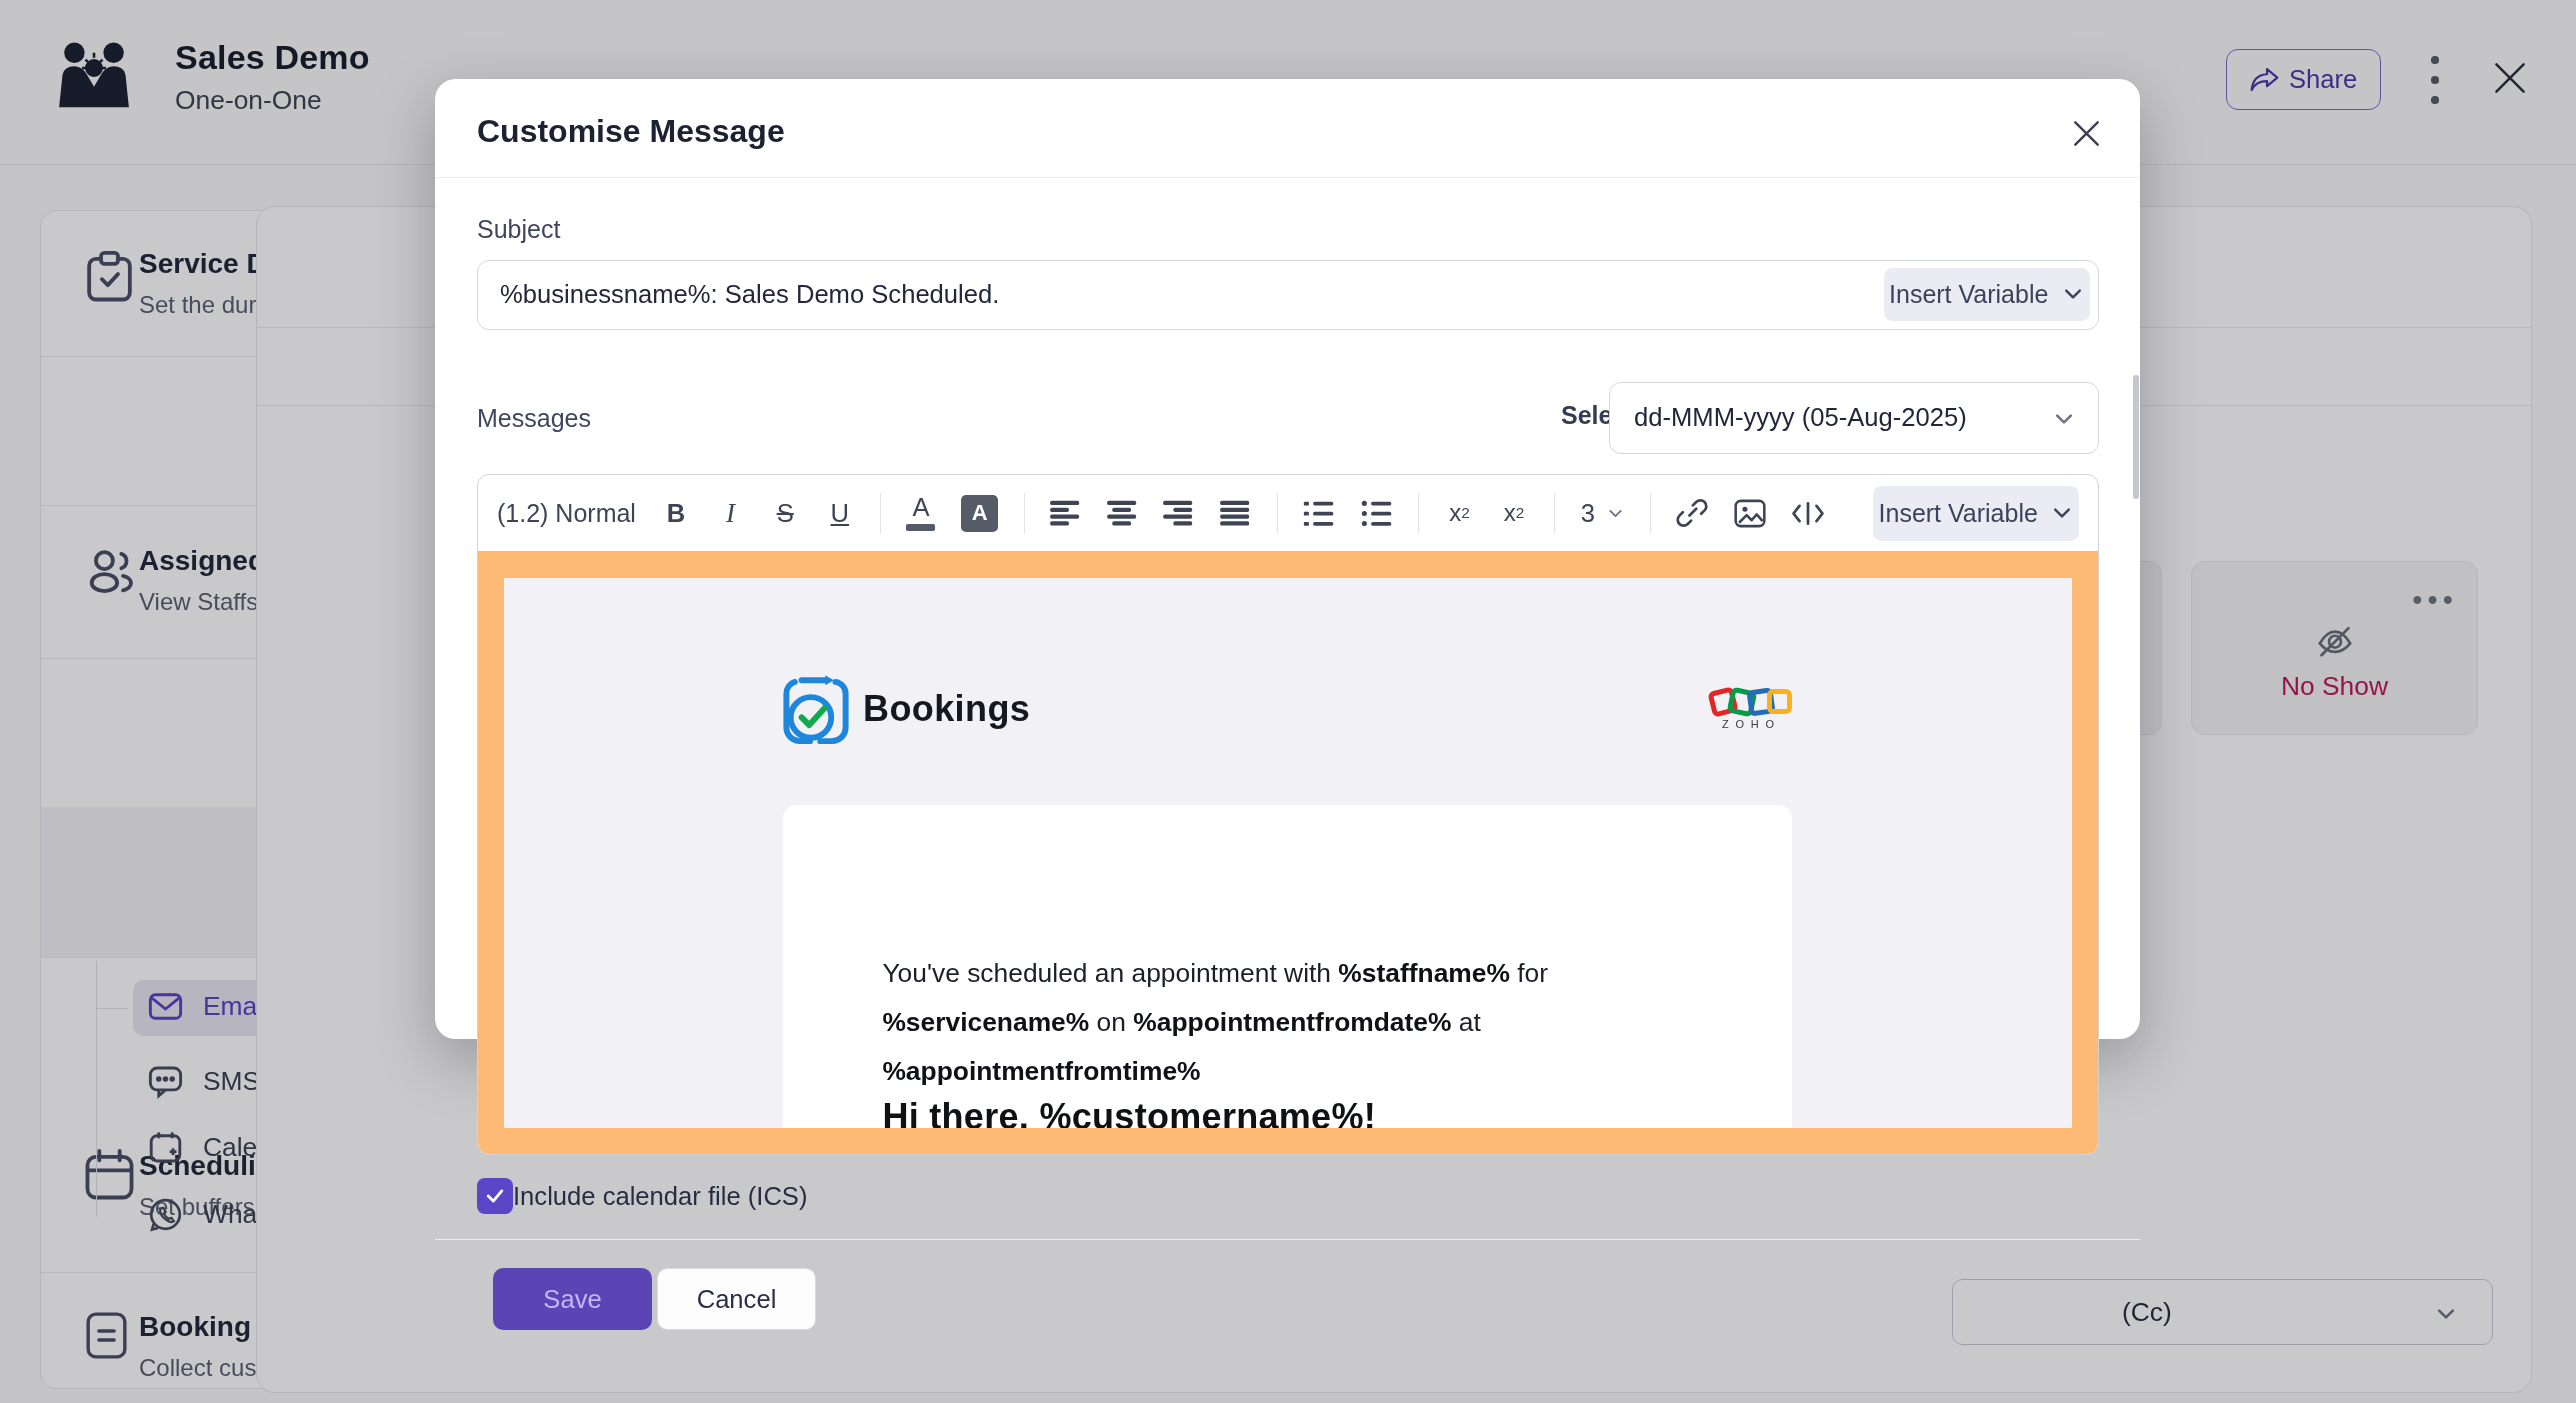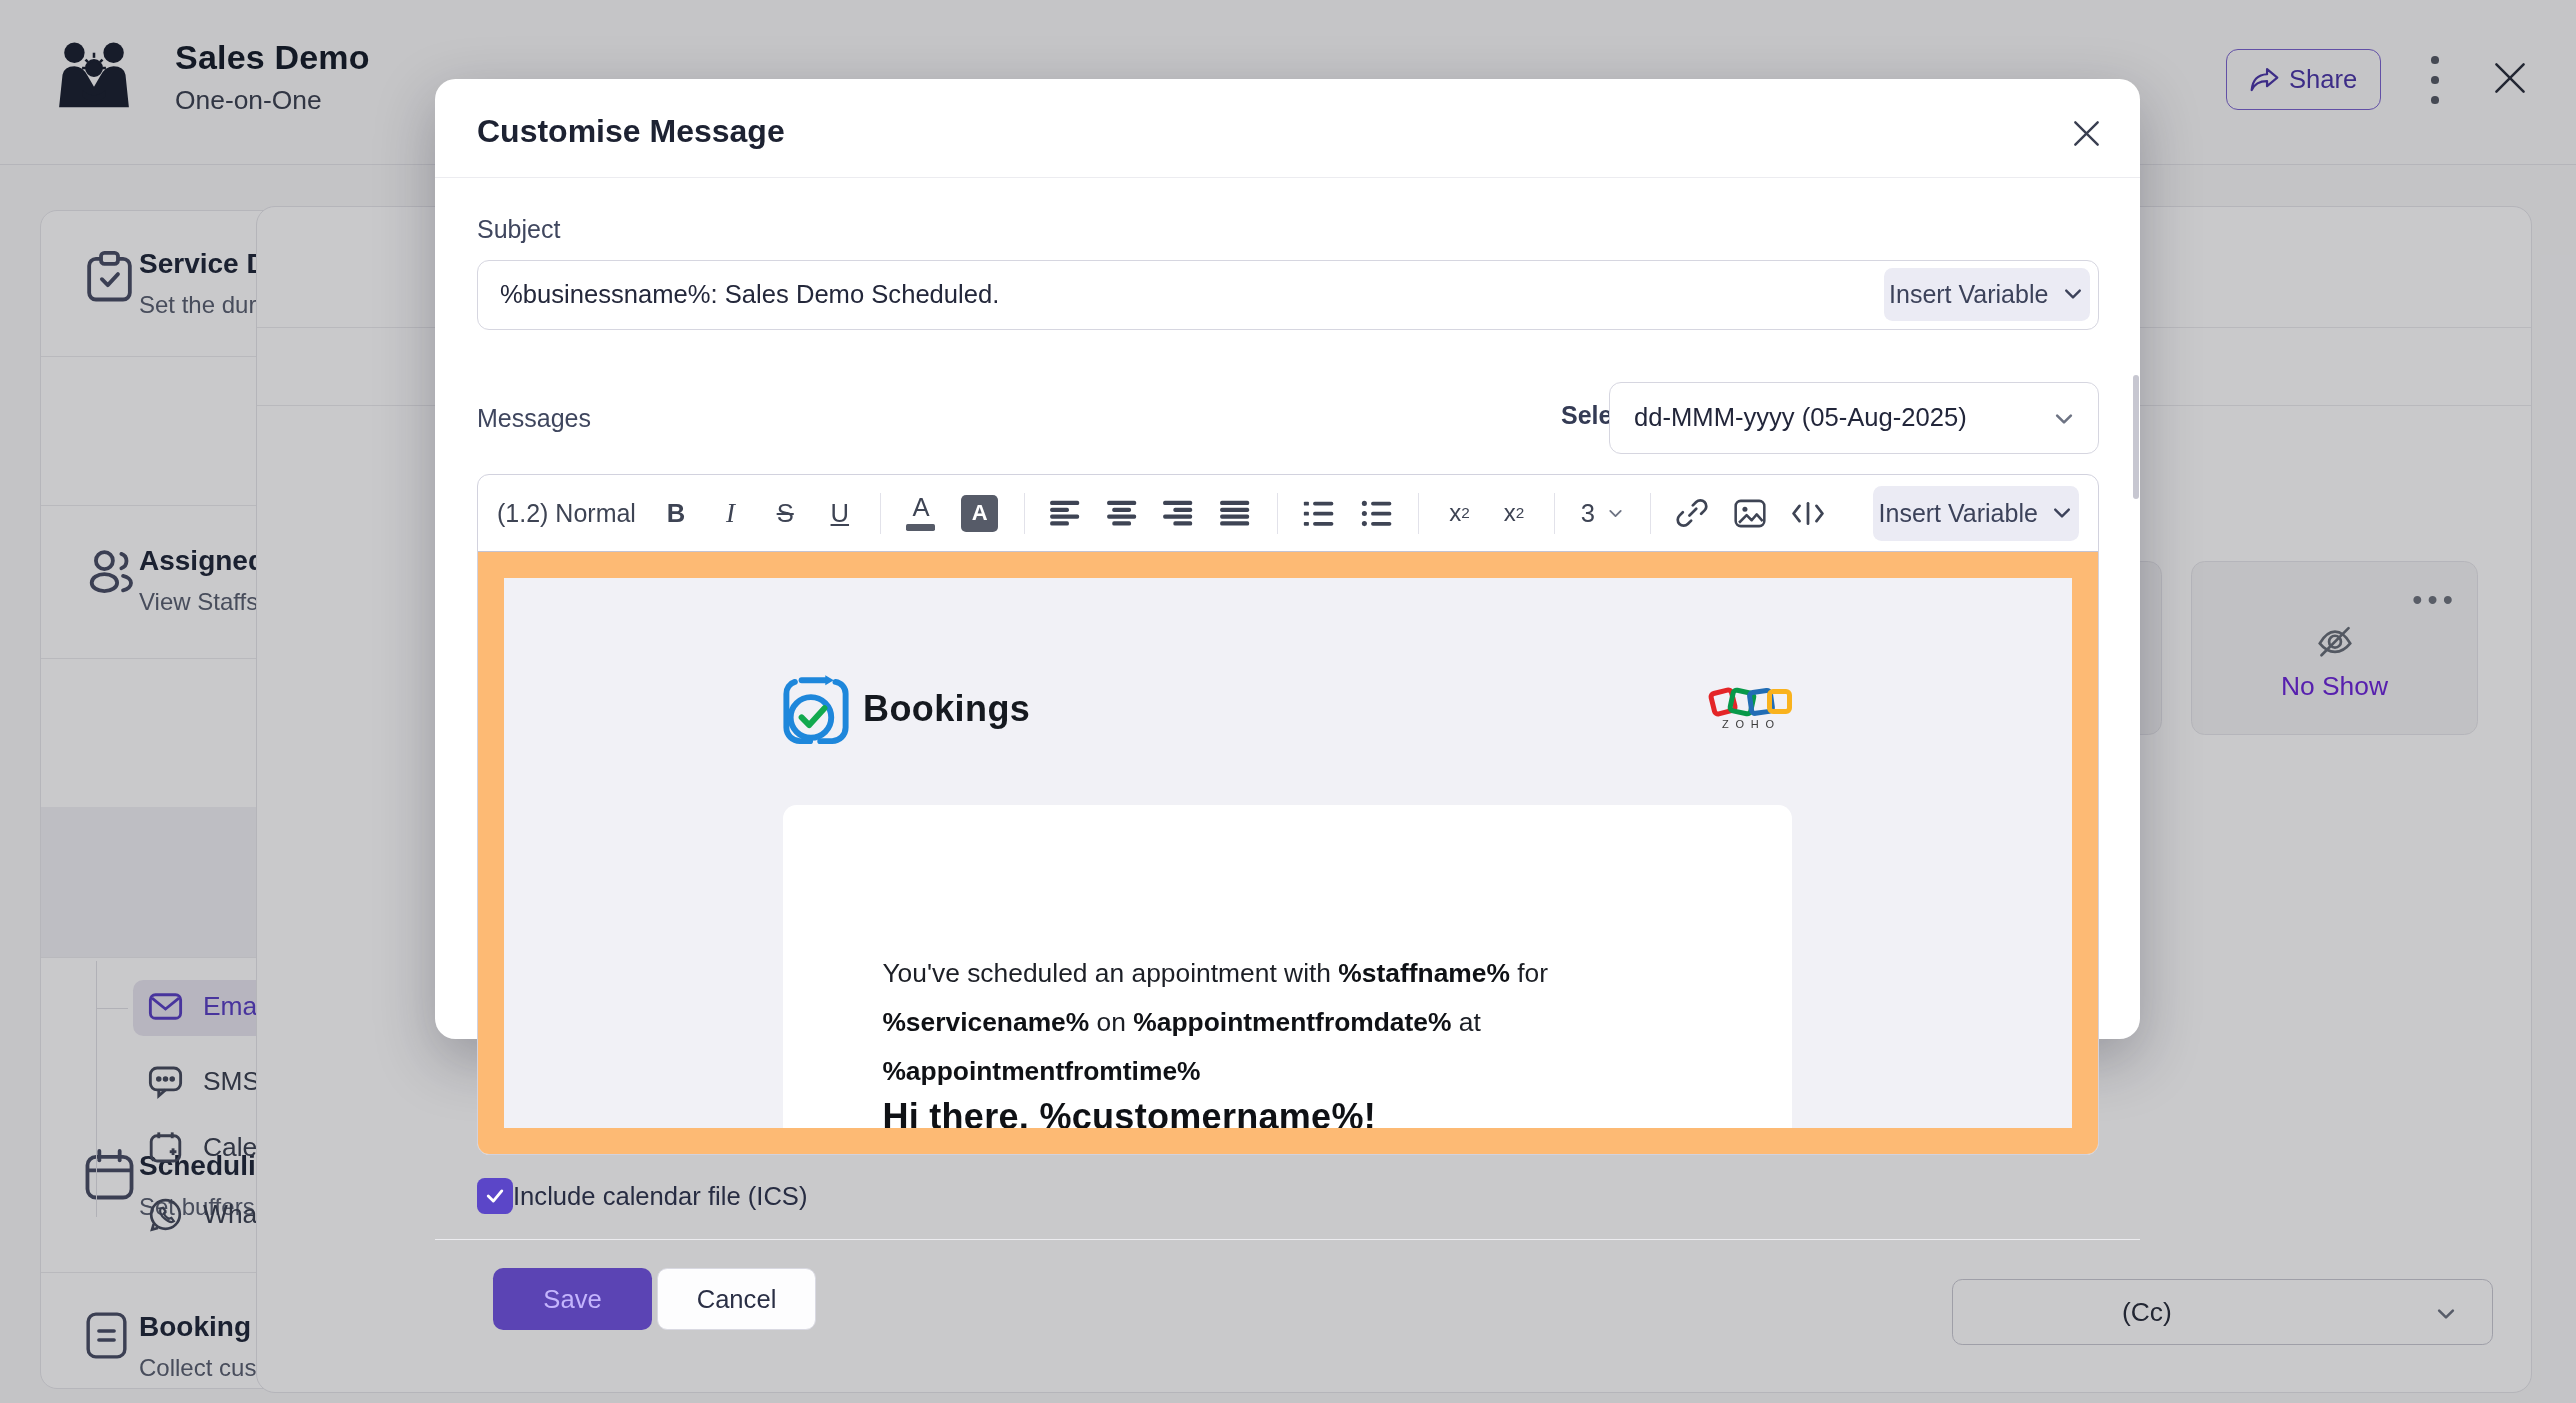--- a/index.html
+++ b/index.html
@@ -31,21 +31,21 @@
   .tree-v { position:absolute; left:55px; top:750px; width:0; height:256px; border-left:1.7px solid #dcdce4; }
   .tree-h { position:absolute; left:55px; top:797px; width:32px; height:0; border-top:1.7px solid #dcdce4; }
 
   
   #main-card { position:absolute; left:256px; top:206px; width:2276px; height:1187px; background:#fbfbfd; border:1.7px solid #e1e1e8; border-radius:19px; }
   .mc-div { position:absolute; left:0; width:100%; border-top:1.7px solid #e6e6ec; }
   .ghost-card { position:absolute; background:#f1f1f4; border:1.7px solid #e2e2e9; border-radius:13.6px; }
   #noshow-card { left:1934px; top:354px; width:287px; height:174px; }
   #noshow-dots { position:absolute; right:19px; top:34px; font-size:29px; letter-spacing:5.1px; color:#6f7480; line-height:8.5px; }
   #noshow-eye { position:absolute; left:121px; top:56px; width:44px; height:44px; color:#686e7a; }
-  #noshow-label { position:absolute; left:0; top:109px; width:100%; text-align:center; font-size:26.4px; color:#6d28d9; }
+  #noshow-label { position:absolute; left:0; top:109px; width:100%; text-align:center; font-size:26.4px; color:#be185d; }
   #neighbor-card { left:1665px; top:354px; width:240px; height:174px; }
   #cc-select { position:absolute; left:1695px; top:1072px; width:541px; height:66px; border:1.7px solid #c6c6d2; border-radius:10.2px; background:#fbfbfd; }
   #cc-label { position:absolute; left:169px; top:17px; font-size:26.4px; color:#2b3040; }
   #cc-chev { position:absolute; right:34px; top:22px; width:24px; height:24px; color:#6d7383; }
 
   
   #dim { position:absolute; inset:0; background:rgba(0,0,0,0.195); z-index:50; }
 
   
   #modal { position:absolute; left:435px; top:79px; width:1705px; height:960px; background:#ffffff; border-radius:20.4px; box-shadow:0 20.4px 60px rgba(20,20,40,.28); z-index:100; }

